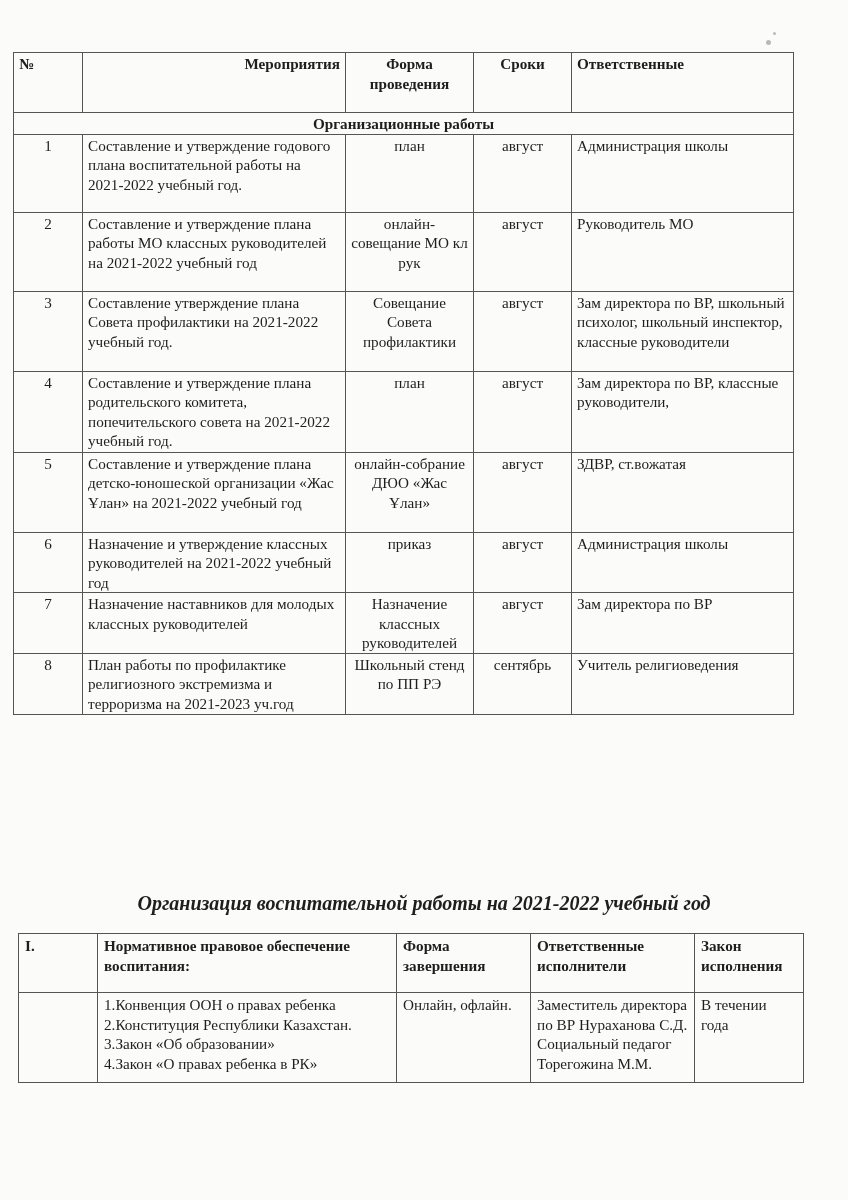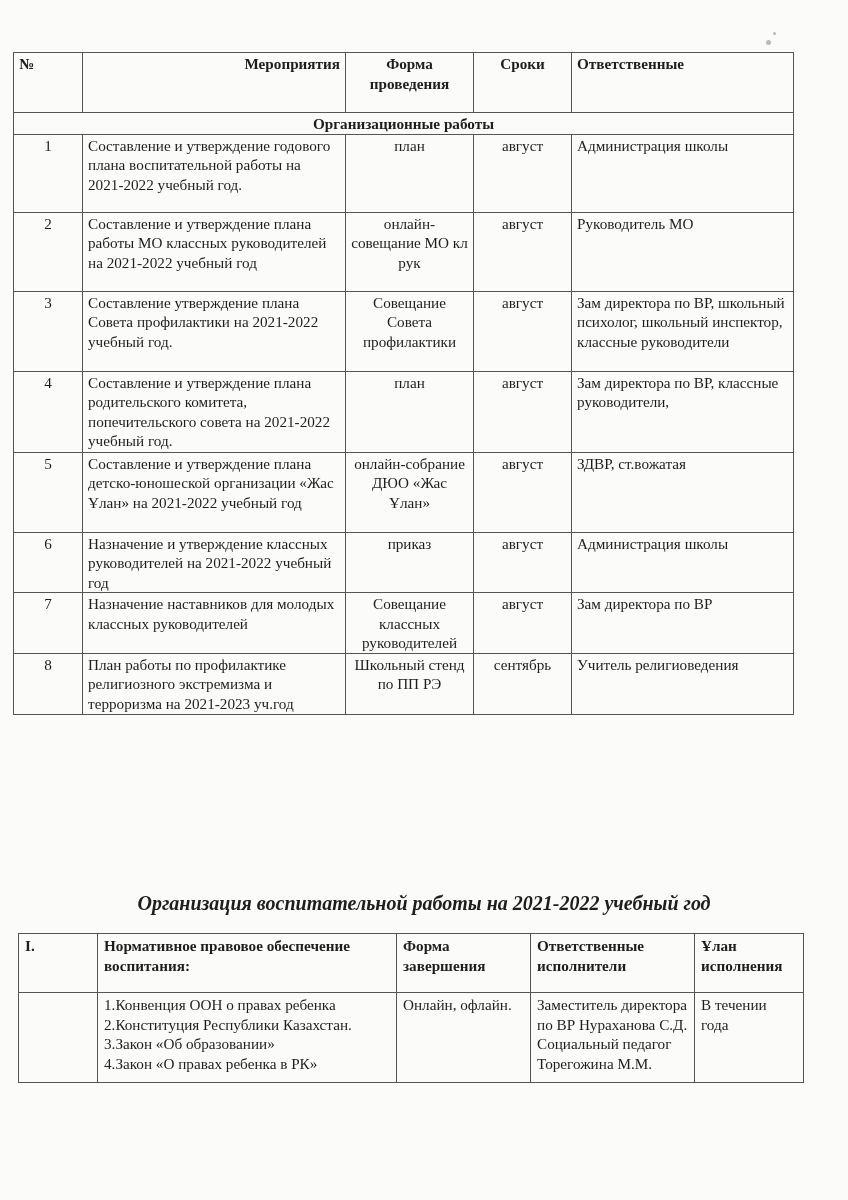--- a/index.html
+++ b/index.html
@@ -89,21 +89,21 @@
   <tr style="height:58px">
     <td class="c-num">6</td>
     <td>Назначение и утверждение классных руководителей на 2021-2022 учебный год</td>
     <td class="c-form">приказ</td>
     <td class="c-date">август</td>
     <td>Администрация школы</td>
   </tr>
   <tr style="height:60px">
     <td class="c-num">7</td>
     <td>Назначение наставников для молодых классных руководителей</td>
-    <td class="c-form">Совещание классных руководителей</td>
+    <td class="c-form">Назначение классных руководителей</td>
     <td class="c-date">август</td>
     <td>Зам директора по ВР</td>
   </tr>
   <tr style="height:61px">
     <td class="c-num">8</td>
     <td>План работы по профилактике религиозного экстремизма и терроризма на 2021-2023 уч.год</td>
     <td class="c-form">Школьный стенд по ПП РЭ</td>
     <td class="c-date">сентябрь</td>
     <td>Учитель религиоведения</td>
   </tr>
@@ -119,21 +119,21 @@
       <col style="width:134px">
       <col style="width:164px">
       <col style="width:109px">
   </colgroup>
   <tbody>
       <tr class="hdr">
     <td>I.</td>
     <td>Нормативное правовое обеспечение воспитания:</td>
     <td>Форма завершения</td>
     <td>Ответственные исполнители</td>
-    <td>Ұлан исполнения</td>
+    <td>Закон исполнения</td>
   </tr>
   <tr style="height:90px">
     <td></td>
     <td class="ml">1.Конвенция ООН о правах ребенка
 2.Конституция Республики Казахстан.
 3.Закон «Об образовании»
 4.Закон «О правах ребенка в РК»</td>
     <td>Онлайн, офлайн.</td>
     <td>Заместитель директора по ВР Нураханова С.Д. Социальный педагог Торегожина М.М.</td>
     <td>В течении года</td>

